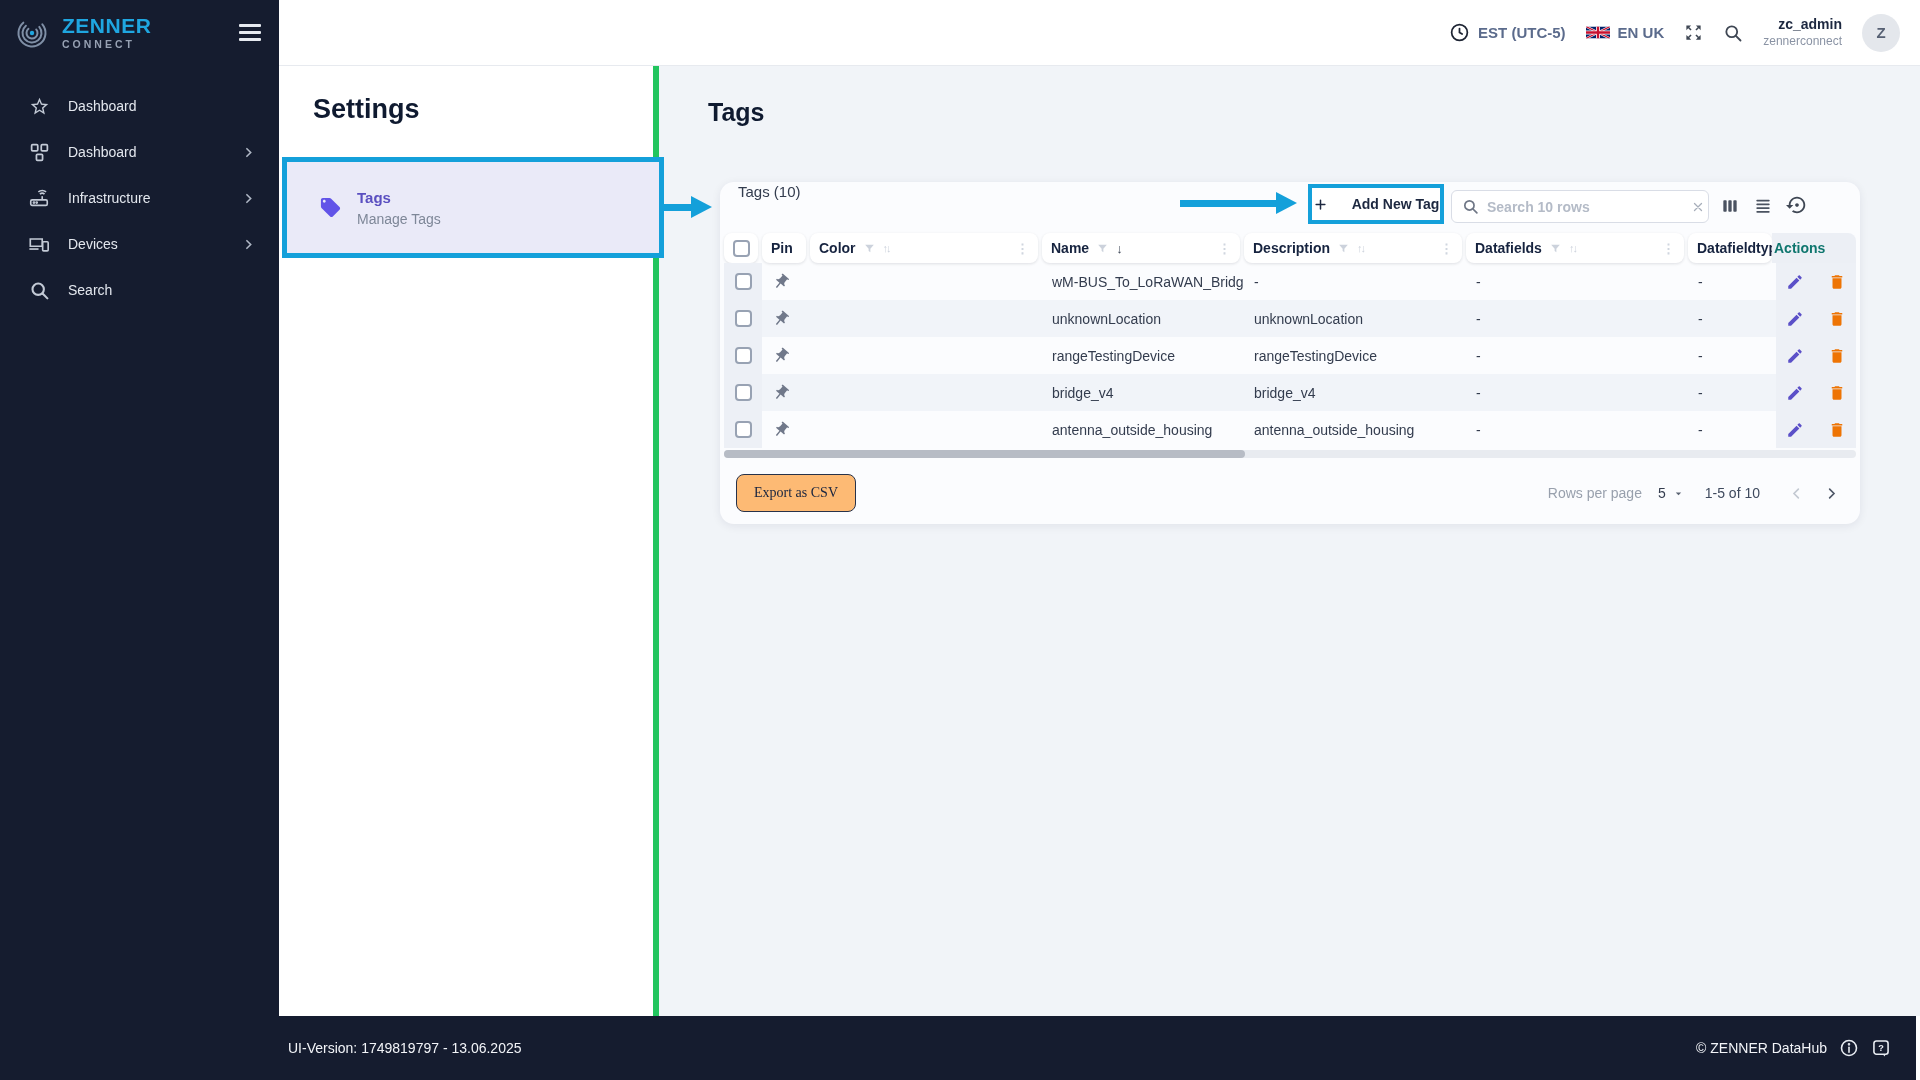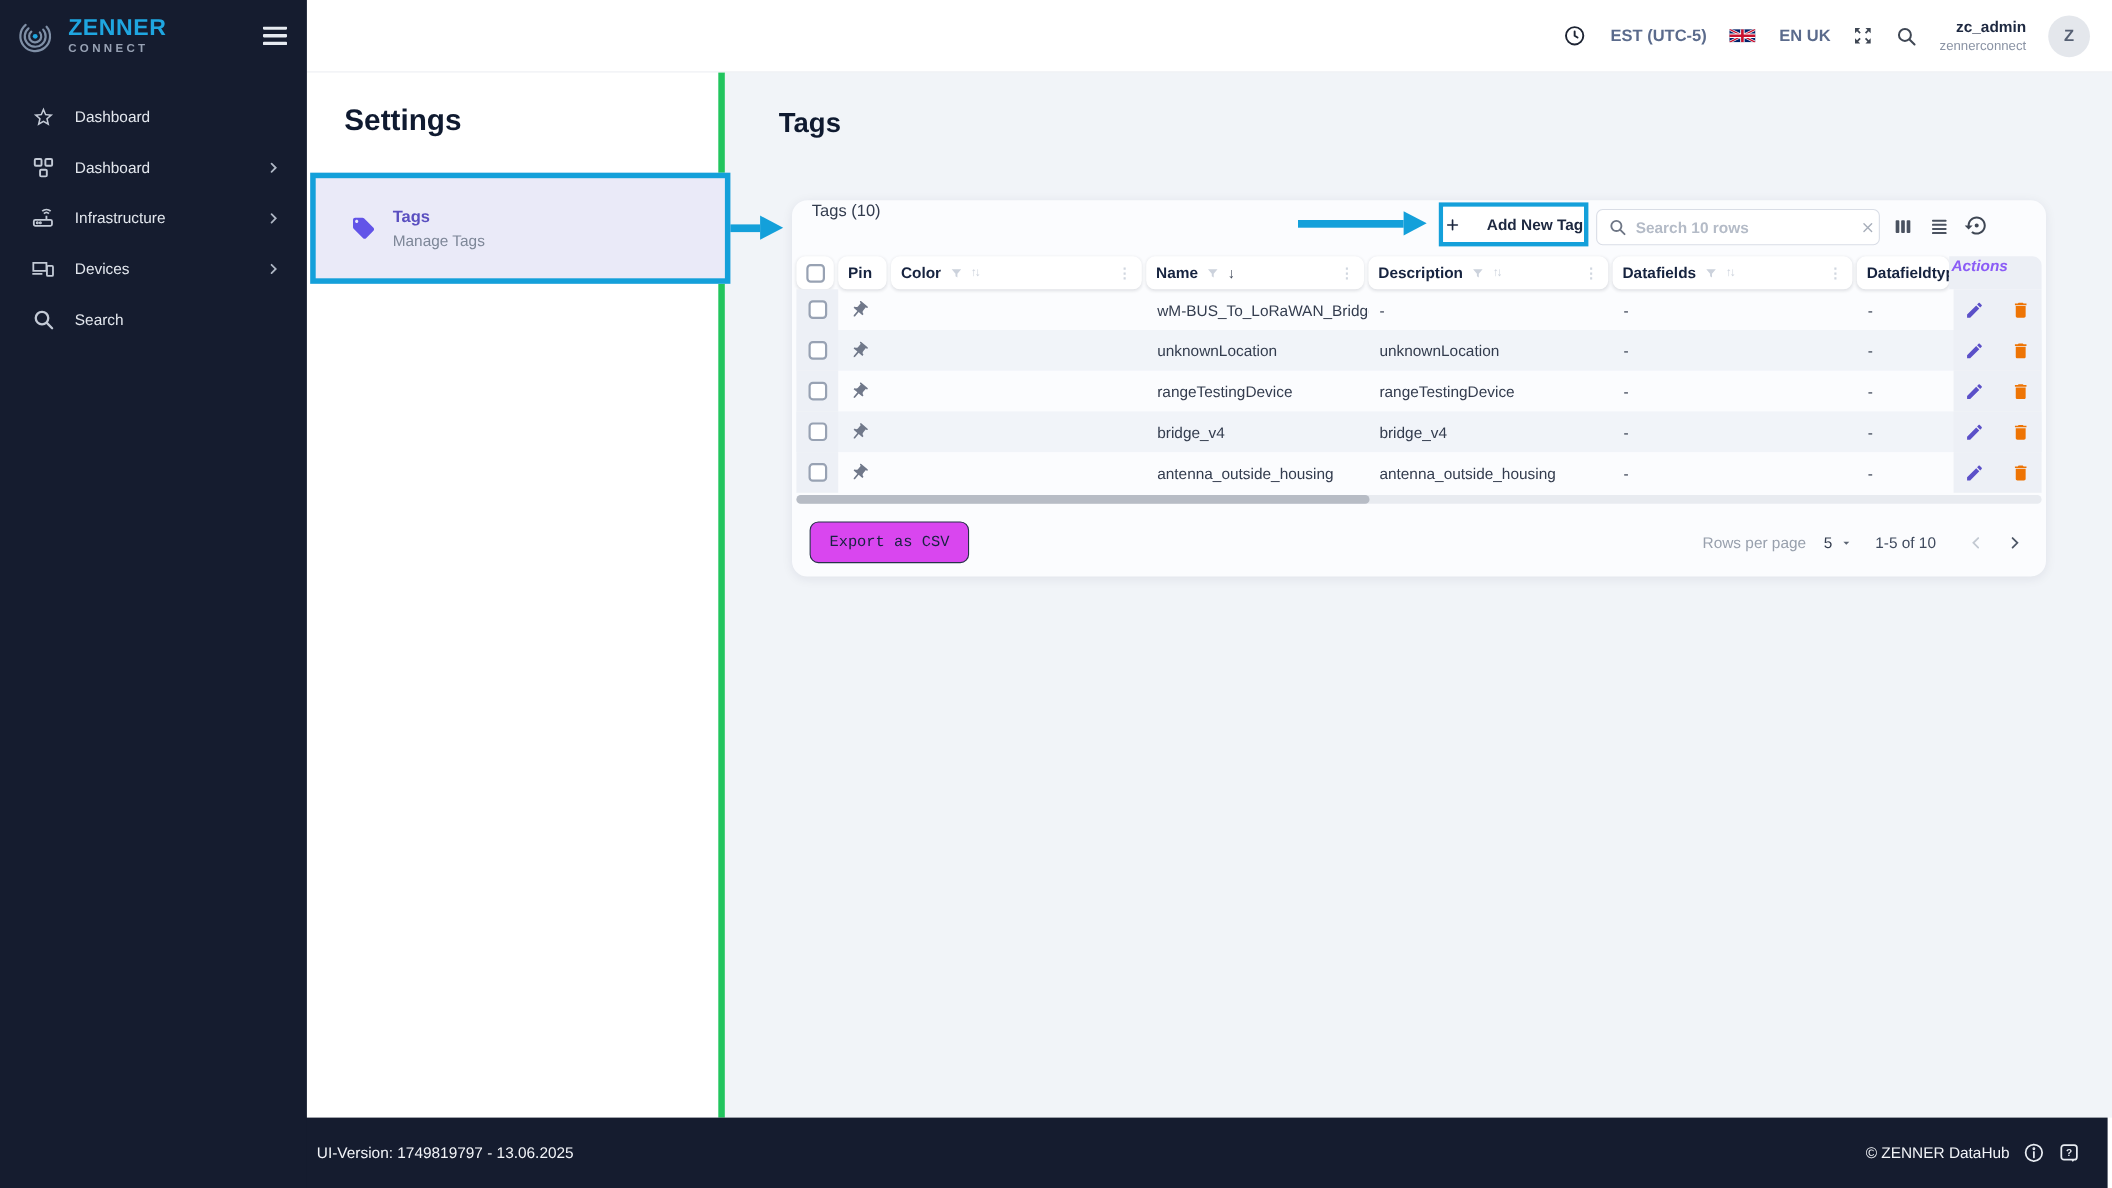--- a/index.html
+++ b/index.html
@@ -16,21 +16,21 @@
   .brand-sub { color:#97a1b3; font-weight:700; font-size:10.5px; letter-spacing:3px; margin-top:3px; }
   .hamburger { margin-left:auto; cursor:pointer; }
   .nav { margin-top:18px; }
   .nav-item { display:flex; align-items:center; height:46px; padding:0 24px 0 28px; color:#e3e7ee; font-size:14px; cursor:pointer; }
   .nav-item .nav-ic { width:22px; margin-right:18px; display:flex; justify-content:center; }
   .nav-item .chev { margin-left:auto; }
 
   
   .topbar { position:absolute; left:279px; top:0; width:1641px; height:66px; background:#fff; border-bottom:1px solid #e7eaef;
             display:flex; align-items:center; justify-content:flex-end; gap:20px; padding-right:20px; }
-  .tb-group { display:flex; align-items:center; gap:22px; color:#5b6b8c; font-size:15px; font-weight:700; cursor:pointer; }
+  .tb-group { display:flex; align-items:center; gap:8px; color:#5b6b8c; font-size:15px; font-weight:700; cursor:pointer; }
   .user-block { text-align:right; line-height:1.25; cursor:pointer; }
   .user-name { font-size:14px; font-weight:700; color:#1d2840; }
   .user-org { font-size:12px; color:#8a93a4; }
   .avatar { width:38px; height:38px; border-radius:50%; background:#e4e7ec; color:#566073; display:flex; align-items:center; justify-content:center;
             font-size:15px; font-weight:700; cursor:pointer; }
 
   
   .settings-panel { position:absolute; left:279px; top:66px; width:380px; height:950px; background:#fff; border-right:6px solid #22c55e; }
   .settings-title { position:absolute; left:34px; top:28px; font-size:27px; font-weight:800; color:#0f1a30; }
 
@@ -76,21 +76,21 @@
   .thead { position:absolute; top:51px; left:4px; right:4px; height:30px; display:flex; gap:4px; }
   .chip { background:#fff; border-radius:8px; box-shadow:0 1px 3px rgba(16,24,40,.12); display:flex; align-items:center; gap:7px;
           padding:0 9px; font-size:14px; font-weight:700; color:#16233f; white-space:nowrap; cursor:pointer; }
   .w-check { width:34px; justify-content:center; padding:0; }
   .w-pin { width:44px; }
   .w-color { width:228px; }
   .w-name { width:198px; }
   .w-desc { width:218px; }
   .w-df { width:218px; }
   .w-dft { width:84px; overflow:hidden; }
-  .th-actions { flex:1; background:#eceff5; display:flex; align-items:flex-start; font-size:14px; font-weight:700; color:#8b5cf6; padding-left:2px; margin-left:-4px; border-radius:0 8px 0 0;font-style:italic; }
+  .th-actions { flex:1; background:#eceff5; display:flex; align-items:center; font-size:14px; font-weight:700; color:#0f766e; padding-left:2px; margin-left:-4px; border-radius:0 8px 0 0; }
   .sort-pair { font-size:11px; letter-spacing:-2px; color:#ccd2dc; font-weight:400; }
   .sort-active { font-size:13px; color:#3d4656; font-weight:700; }
   .col-handle { margin-left:auto; color:#d0d6df; font-weight:700; font-size:13px; }
 
   
   .tbody { position:absolute; top:81px; left:4px; right:4px; }
   .trow { display:flex; height:37px; }
   .trow:nth-child(even) { background:#f1f4f9; }
   .cell { display:flex; align-items:center; padding:0 10px; font-size:14px; color:#333c4e; white-space:nowrap; overflow:hidden; }
   .c-check { width:38px; background:#edf0f6; justify-content:center; padding:0; }
@@ -103,21 +103,21 @@
   .c-actions { flex:1; background:#edf0f6; justify-content:center; gap:24px; }
   .checkbox { width:17px; height:17px; border:2px solid #98a2b3; border-radius:4px; background:#fff; cursor:pointer; }
   .act-btn { cursor:pointer; display:flex; }
 
   
   .hscroll { position:absolute; top:268px; left:4px; right:4px; height:8px; background:#e8ebf0; border-radius:4px; }
   .hthumb { width:46%; height:8px; background:#b7bcc5; border-radius:4px; cursor:grab; }
 
   
   .card-footer { position:absolute; top:280px; left:0; right:0; bottom:0; display:flex; align-items:center; padding:0 16px; }
-  .export-btn { padding:10px 17px; background:#d946ef; border:1.5px solid #27324a; border-radius:8px; font-family:Liberation Mono, monospace;
+  .export-btn { padding:10px 17px; background:#fdba74; border:1.5px solid #27324a; border-radius:8px; font-family:Liberation Serif, serif;
                 font-size:14px; color:#16233f; cursor:pointer; }
   .pagination { margin-left:auto; display:flex; align-items:center; gap:10px; font-size:14px; }
   .rpp-label { color:#98a0ad; margin-right:6px; }
   .rpp-value { color:#333c4e; display:flex; align-items:center; gap:6px; cursor:pointer; }
   .range-label { color:#3f4a5e; margin:0 14px 0 10px; }
   .pg-btn { cursor:pointer; display:flex; padding:0 5px; }
 
   
   .app-footer { position:absolute; left:275px; top:1016px; width:1641px; height:64px; background:#151c2f; display:flex; align-items:center;
                 padding:0 25px 0 13px; color:#f2f4f8; font-size:14px; }

